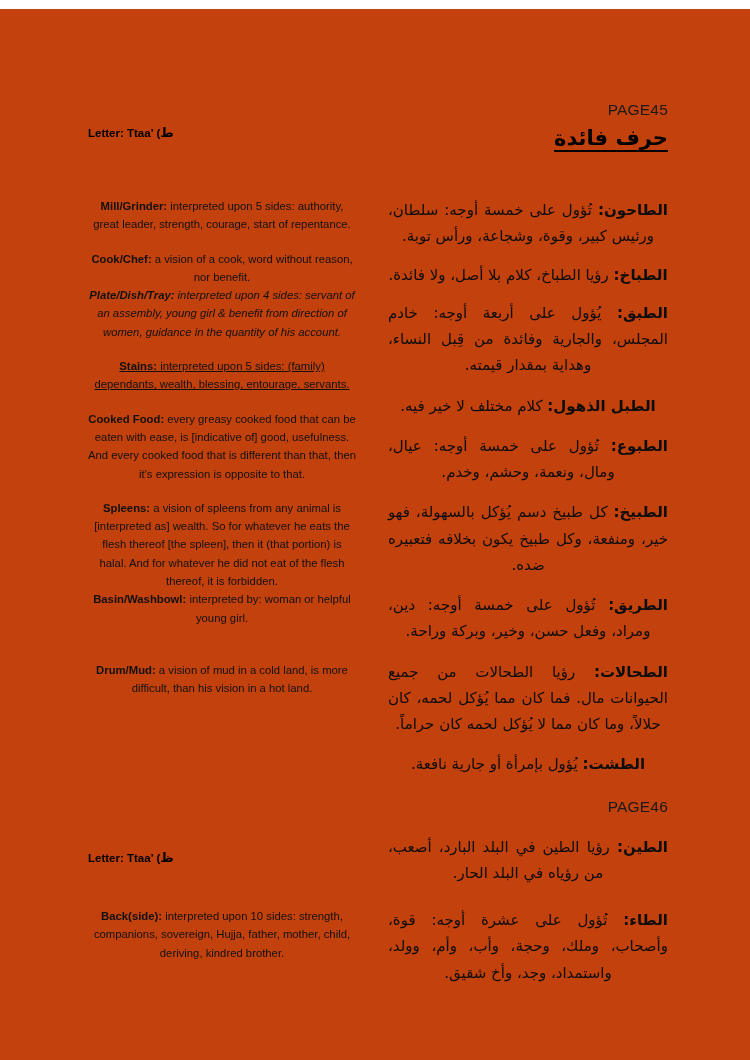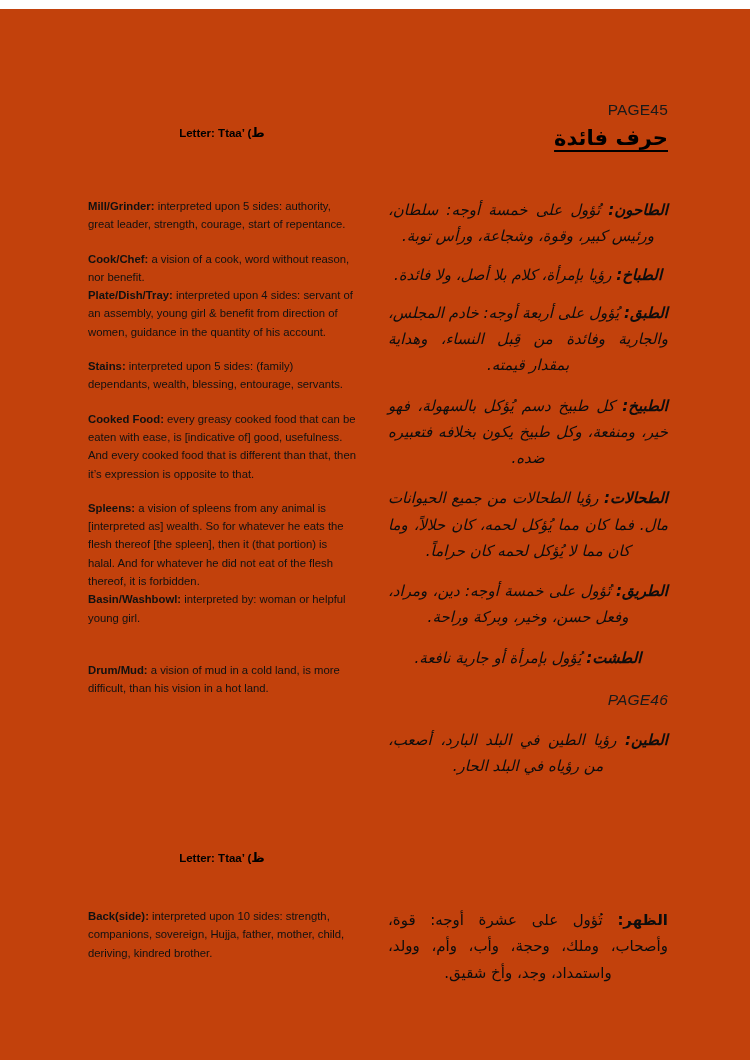--- a/index.html
+++ b/index.html
@@ -44,21 +44,20 @@
     direction: ltr;
   }
 
   
   .letter-heading-en {
     font-family: "Liberation Sans", sans-serif;
     font-size: 11.5px;
     font-weight: bold;
     color: #000;
     white-space: nowrap;
-    text-align: center;
   }
   .letter-heading-en .glyph {
     font-family: "DejaVu Sans", sans-serif;
     font-size: 13px;
     font-weight: bold;
   }
   .letter-heading-ar {
     font-family: "DejaVu Sans", sans-serif;
     font-size: 21px;
     font-weight: bold;
@@ -69,21 +68,21 @@
     text-align: right;
     line-height: 1.5;
   }
 
   
   .entry-en {
     font-family: "Liberation Sans", sans-serif;
     font-size: 11.3px;
     line-height: 1.62;
     color: #111111;
-    text-align: left;
+    text-align: center;
   }
   .entry-en .term {
     font-weight: bold;
   }
 
   .entry-ar {
     font-family: "DejaVu Sans", "Liberation Sans", sans-serif;
     font-size: 15px;
     line-height: 1.75;
     color: #0d0d0d;
@@ -115,26 +114,26 @@
   <div class="col-left" style="top: 188px;">
 
     <div class="entry-en" style="margin-bottom: 16px;">
       <span class="term">Mill/Grinder:</span><span> interpreted upon 5 sides: authority, great leader, strength, courage, start of repentance.</span>
     </div>
 
     <div class="entry-en" style="margin-bottom: 0px;">
       <span class="term">Cook/Chef:</span><span> a vision of a cook, word without reason, nor benefit.</span>
     </div>
 
-    <div class="entry-en" style="margin-bottom: 16px;">
+    <div class="entry-en" style="margin-bottom: 16px; font-style: italic;">
       <span class="term">Plate/Dish/Tray:</span><span> interpreted upon 4 sides: servant of an assembly, young girl &amp; benefit from direction of women, guidance in the quantity of his account.</span>
     </div>
 
 
-    <div class="entry-en" style="margin-bottom: 16px;">
+    <div class="entry-en" style="margin-bottom: 16px; text-decoration: underline;">
       <span class="term">Stains:</span><span> interpreted upon 5 sides: (family) dependants, wealth, blessing, entourage, servants.</span>
     </div>
 
     <div class="entry-en" style="margin-bottom: 16px;">
       <span class="term">Cooked Food:</span><span> every greasy cooked food that can be eaten with ease, is [indicative of] good, usefulness. And every cooked food that is different than that, then it’s expression is opposite to that.</span>
     </div>
 
     <div class="entry-en" style="margin-bottom: 0px;">
       <span class="term">Spleens:</span><span> a vision of spleens from any animal is [interpreted as] wealth. So for whatever he eats the flesh thereof [the spleen], then it (that portion) is halal. And for whatever he did not eat of the flesh thereof, it is forbidden.</span>
     </div>
@@ -143,46 +142,52 @@
     <div class="entry-en" style="margin-bottom: 34px;">
       <span class="term">Basin/Washbowl:</span><span> interpreted by: woman or helpful young girl.</span>
     </div>
 
     <div class="entry-en">
       <span class="term">Drum/Mud:</span><span> a vision of mud in a cold land, is more difficult, than his vision in a hot land.</span>
     </div>
 
   </div>
 
-  <div class="col-right" style="top: 188px; font-style: italic;">
+  <div class="col-right" style="top: 188px;">
 
     <div class="entry-ar" style="margin-bottom: 12px;">
       <span class="term">الطاحون:</span><span> تُؤول على خمسة أوجه: سلطان، ورئيس كبير، وقوة، وشجاعة، ورأس توبة.</span>
     </div>
 
     <div class="entry-ar" style="margin-bottom: 12px;">
-      <span class="term">الطباخ:</span><span> رؤيا بإمرأة، كلام بلا أصل، ولا فائدة.</span>
+      <span class="term">الطباخ:</span><span> رؤيا الطباخ، كلام بلا أصل، ولا فائدة.</span>
     </div>
 
     <div class="entry-ar" style="margin-bottom: 14px;">
       <span class="term">الطبق:</span><span> يُؤول على أربعة أوجه: خادم المجلس، والجارية وفائدة من قِبل النساء، وهداية بمقدار قيمته.</span>
     </div>
 
-
+    <div class="entry-ar" style="margin-bottom: 14px;">
+      <span class="term">الطبل الذهول:</span><span> كلام مختلف لا خير فيه.</span>
+    </div>
+
+    <div class="entry-ar" style="margin-bottom: 14px;">
+      <span class="term">الطبوع:</span><span> تُؤول على خمسة أوجه: عيال، ومال، ونعمة، وحشم، وخدم.</span>
+    </div>
 
     <div class="entry-ar" style="margin-bottom: 14px;">
       <span class="term">الطبيخ:</span><span> كل طبيخ دسم يُؤكل بالسهولة، فهو خير، ومنفعة، وكل طبيخ يكون بخلافه فتعبيره ضده.</span>
     </div>
 
     <div class="entry-ar" style="margin-bottom: 14px;">
+      <span class="term">الطريق:</span><span> تُؤول على خمسة أوجه: دين، ومراد، وفعل حسن، وخير، وبركة وراحة.</span>
+    </div>
+
+    <div class="entry-ar" style="margin-bottom: 14px;">
       <span class="term">الطحالات:</span><span> رؤيا الطحالات من جميع الحيوانات مال. فما كان مما يُؤكل لحمه، كان حلالاً، وما كان مما لا يُؤكل لحمه كان حراماً.</span>
-    </div>
-
-    <div class="entry-ar" style="margin-bottom: 14px;">
-      <span class="term">الطريق:</span><span> تُؤول على خمسة أوجه: دين، ومراد، وفعل حسن، وخير، وبركة وراحة.</span>
     </div>
 
     <div class="entry-ar" style="margin-bottom: 20px;">
       <span class="term">الطشت:</span><span> يُؤول بإمرأة أو جارية نافعة.</span>
     </div>
 
     <div class="page-label" style="margin-bottom: 18px;">PAGE46</div>
 
     <div class="entry-ar">
       <span class="term">الطين:</span><span> رؤيا الطين في البلد البارد، أصعب، من رؤياه في البلد الحار.</span>
@@ -196,17 +201,17 @@
 
 
   <div class="col-left" style="top: 898px;">
     <div class="entry-en">
       <span class="term">Back(side):</span><span> interpreted upon 10 sides: strength, companions, sovereign, Hujja, father, mother, child, deriving, kindred brother.</span>
     </div>
   </div>
 
   <div class="col-right" style="top: 898px;">
     <div class="entry-ar">
-      <span class="term">الظهر:</span><span> تُؤول على عشرة أوجه: قوة، وأصحاب، وملك، وحجة، وأب، وأم، وولد، واستمداد، وجد، وأخ شقيق.</span>
+      <span class="term">الطاء:</span><span> تُؤول على عشرة أوجه: قوة، وأصحاب، وملك، وحجة، وأب، وأم، وولد، واستمداد، وجد، وأخ شقيق.</span>
     </div>
   </div>
 
 </div>
 
 </body></html>

